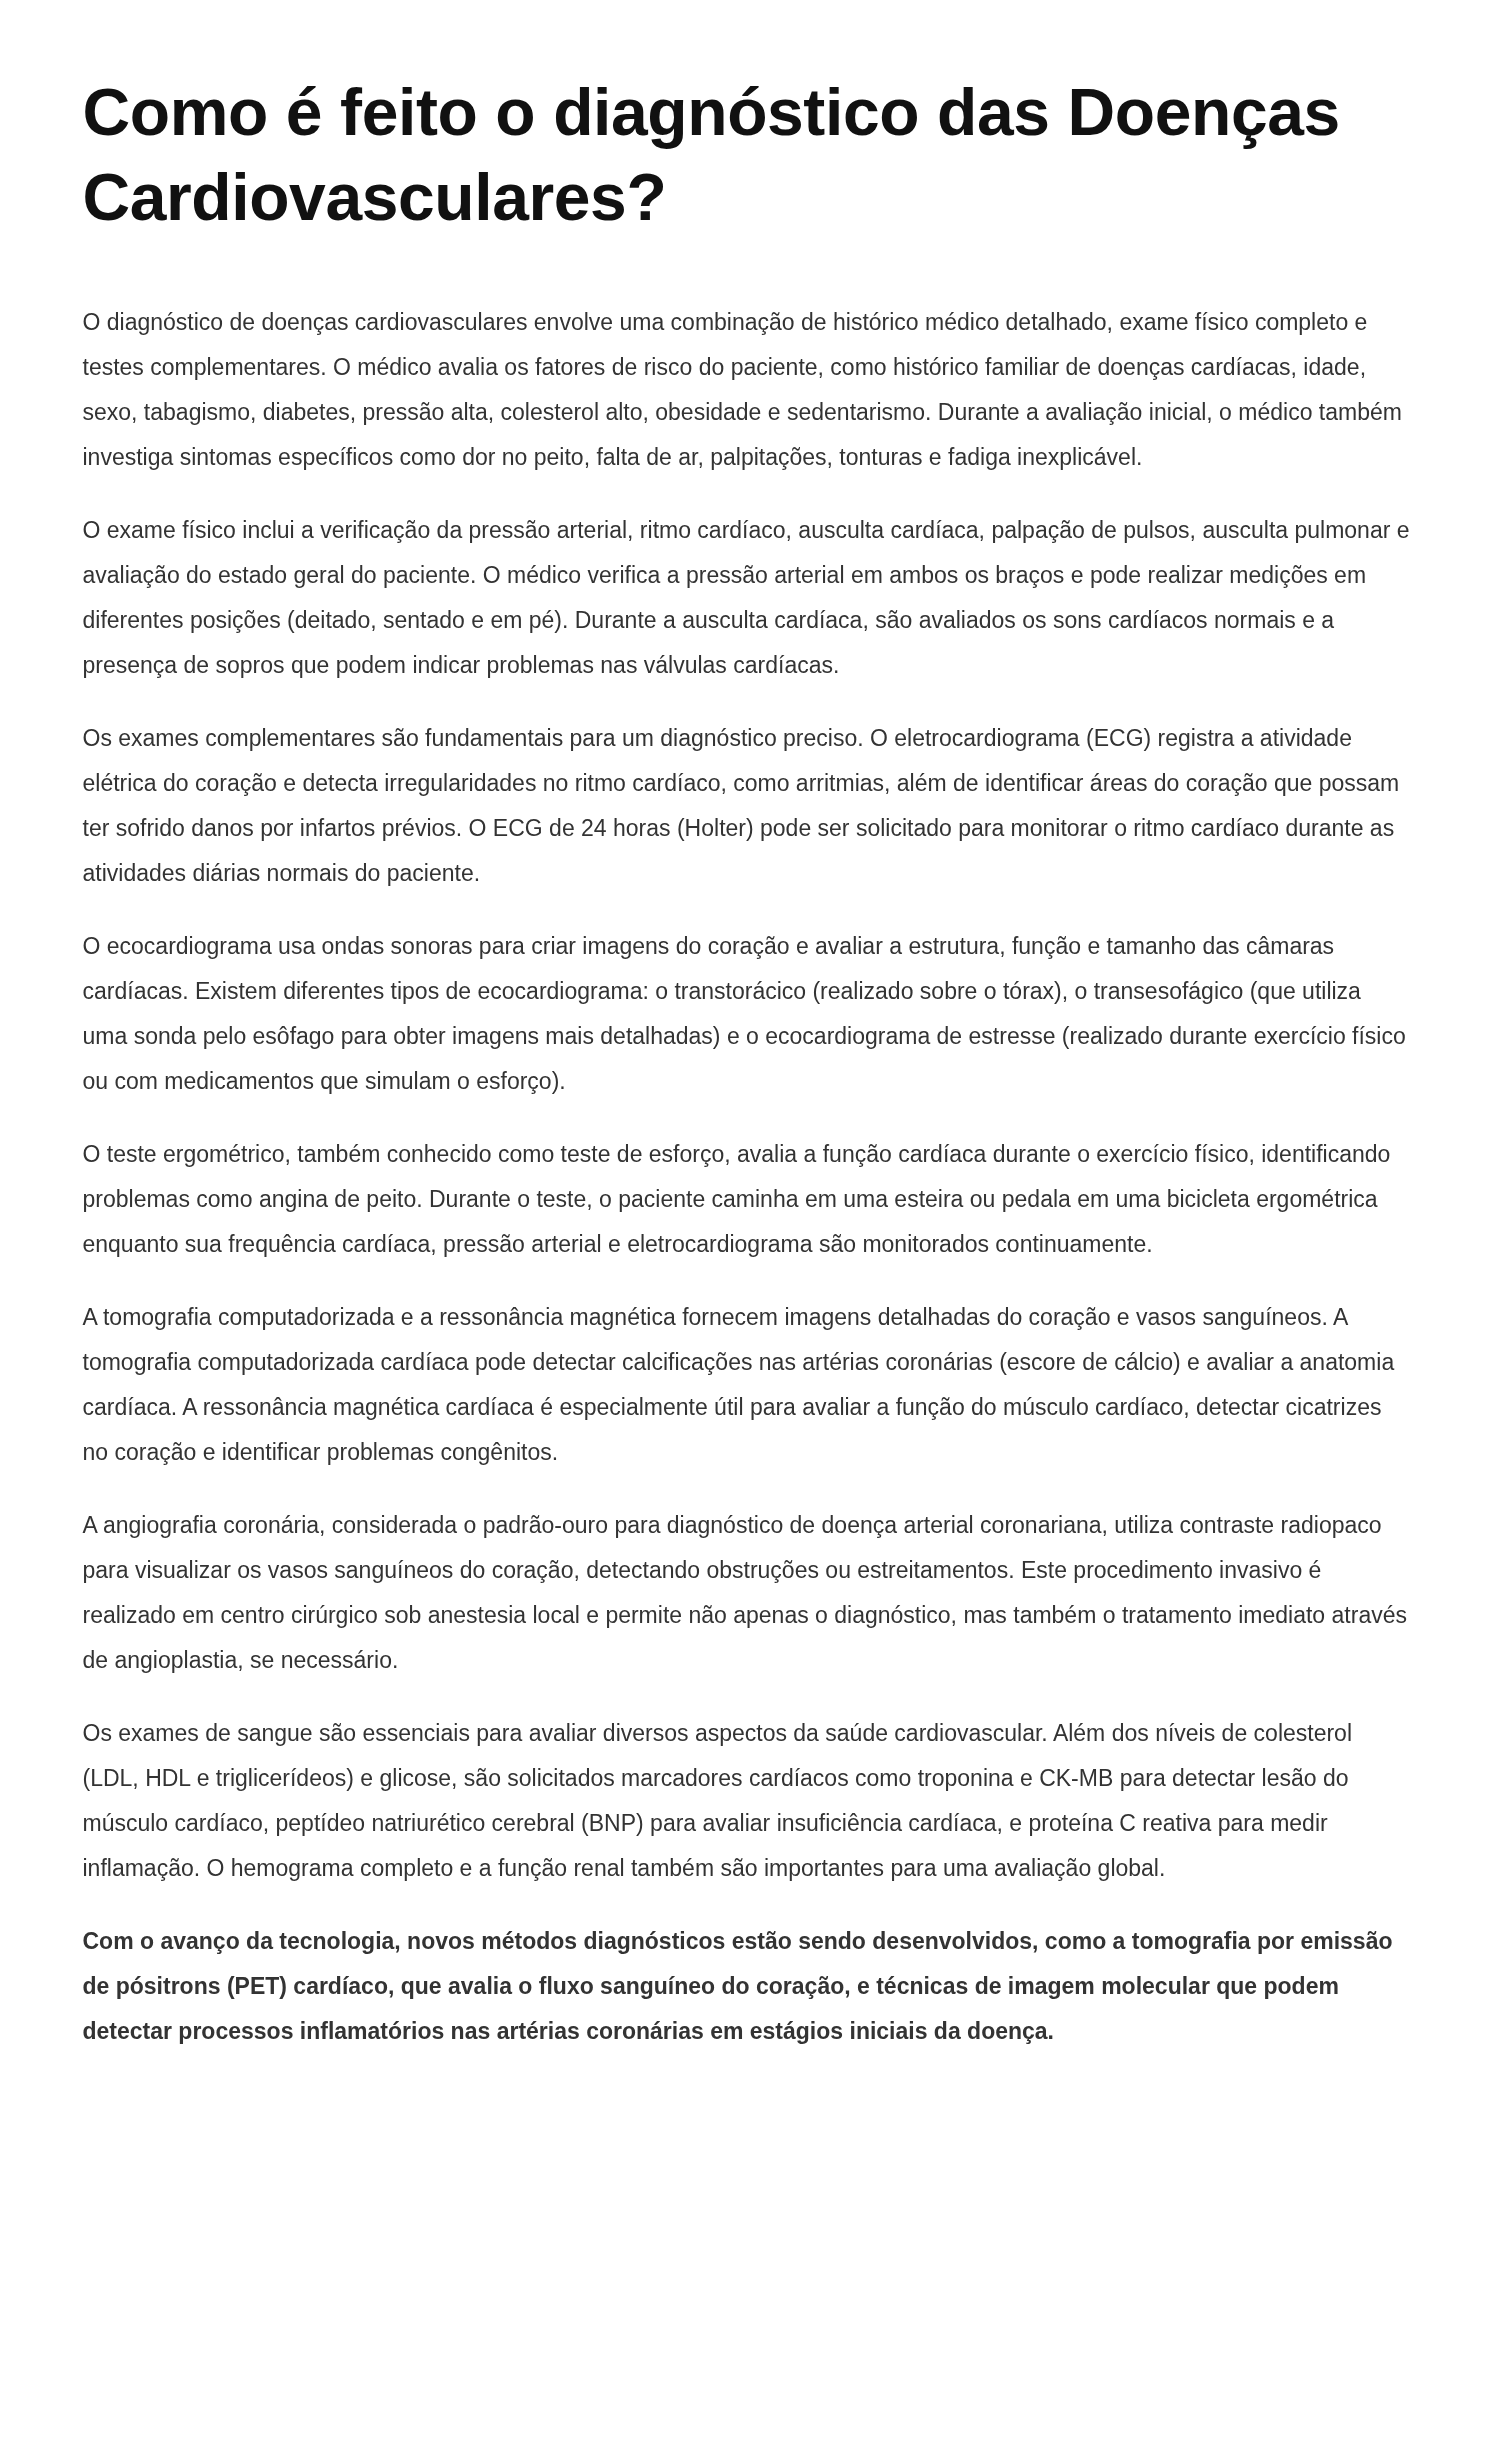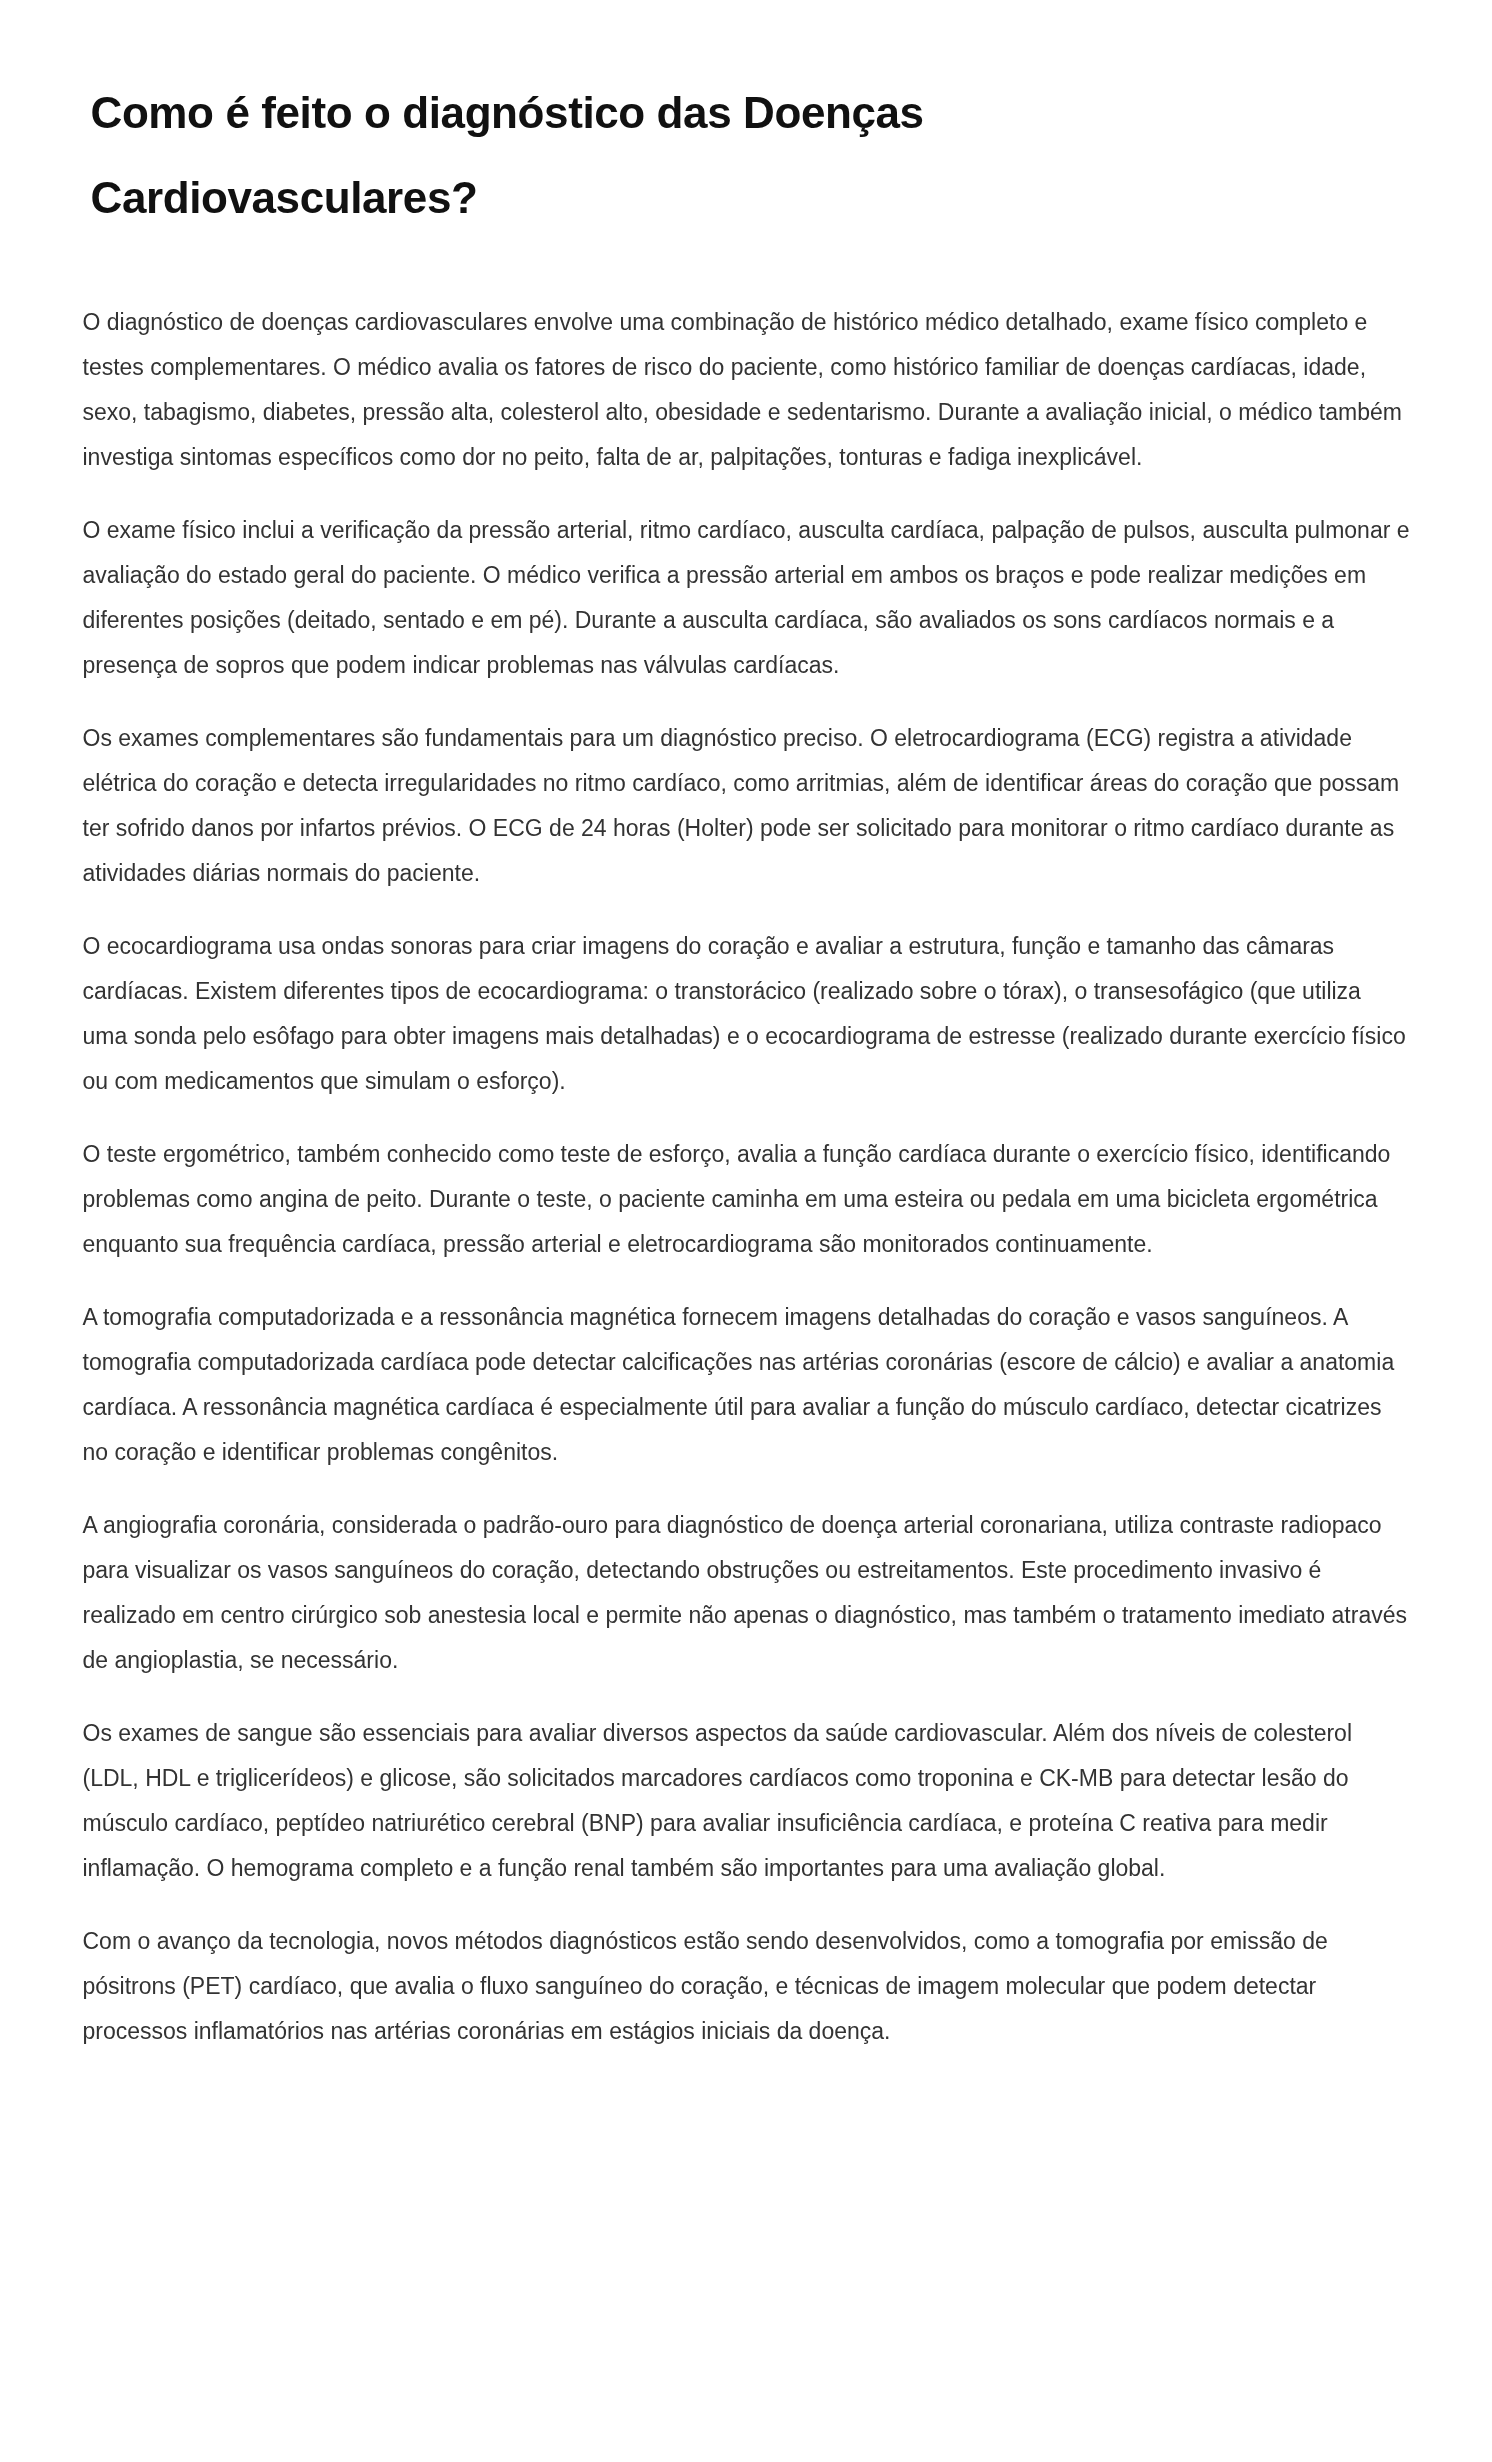--- a/index.html
+++ b/index.html
@@ -12,38 +12,39 @@
     min-height: 2462px;
     font-family: "Liberation Sans", "DejaVu Sans", sans-serif;
     -webkit-font-smoothing: antialiased;
   }
   .page {
     width: 1327px;
     margin: 0 auto;
     padding-top: 70px;
   }
   h1.article-title {
-    margin: 0 0 60px 8px;
-    font-size: 44px;
+    margin: 0 0 60px 0;
+    font-size: 66px;
     line-height: 85px;
     font-weight: 700;
     color: #111111;
     letter-spacing: -0.4px;
     white-space: pre-line; 
   }
   article.article-body p {
     margin: 0 0 28px 0;
     font-size: 23px;
     line-height: 45px;
     font-weight: 400;
     color: #333333;
     text-align: left;
   }
   article.article-body p:last-child {
     margin-bottom: 4px;
+    font-weight: bold;
   }
 </style>
 </head>
 <body>
 
 <main class="page">
   <h1 class="article-title">Como é feito o diagnóstico das Doenças
 Cardiovasculares?</h1>
 
   <article class="article-body">

